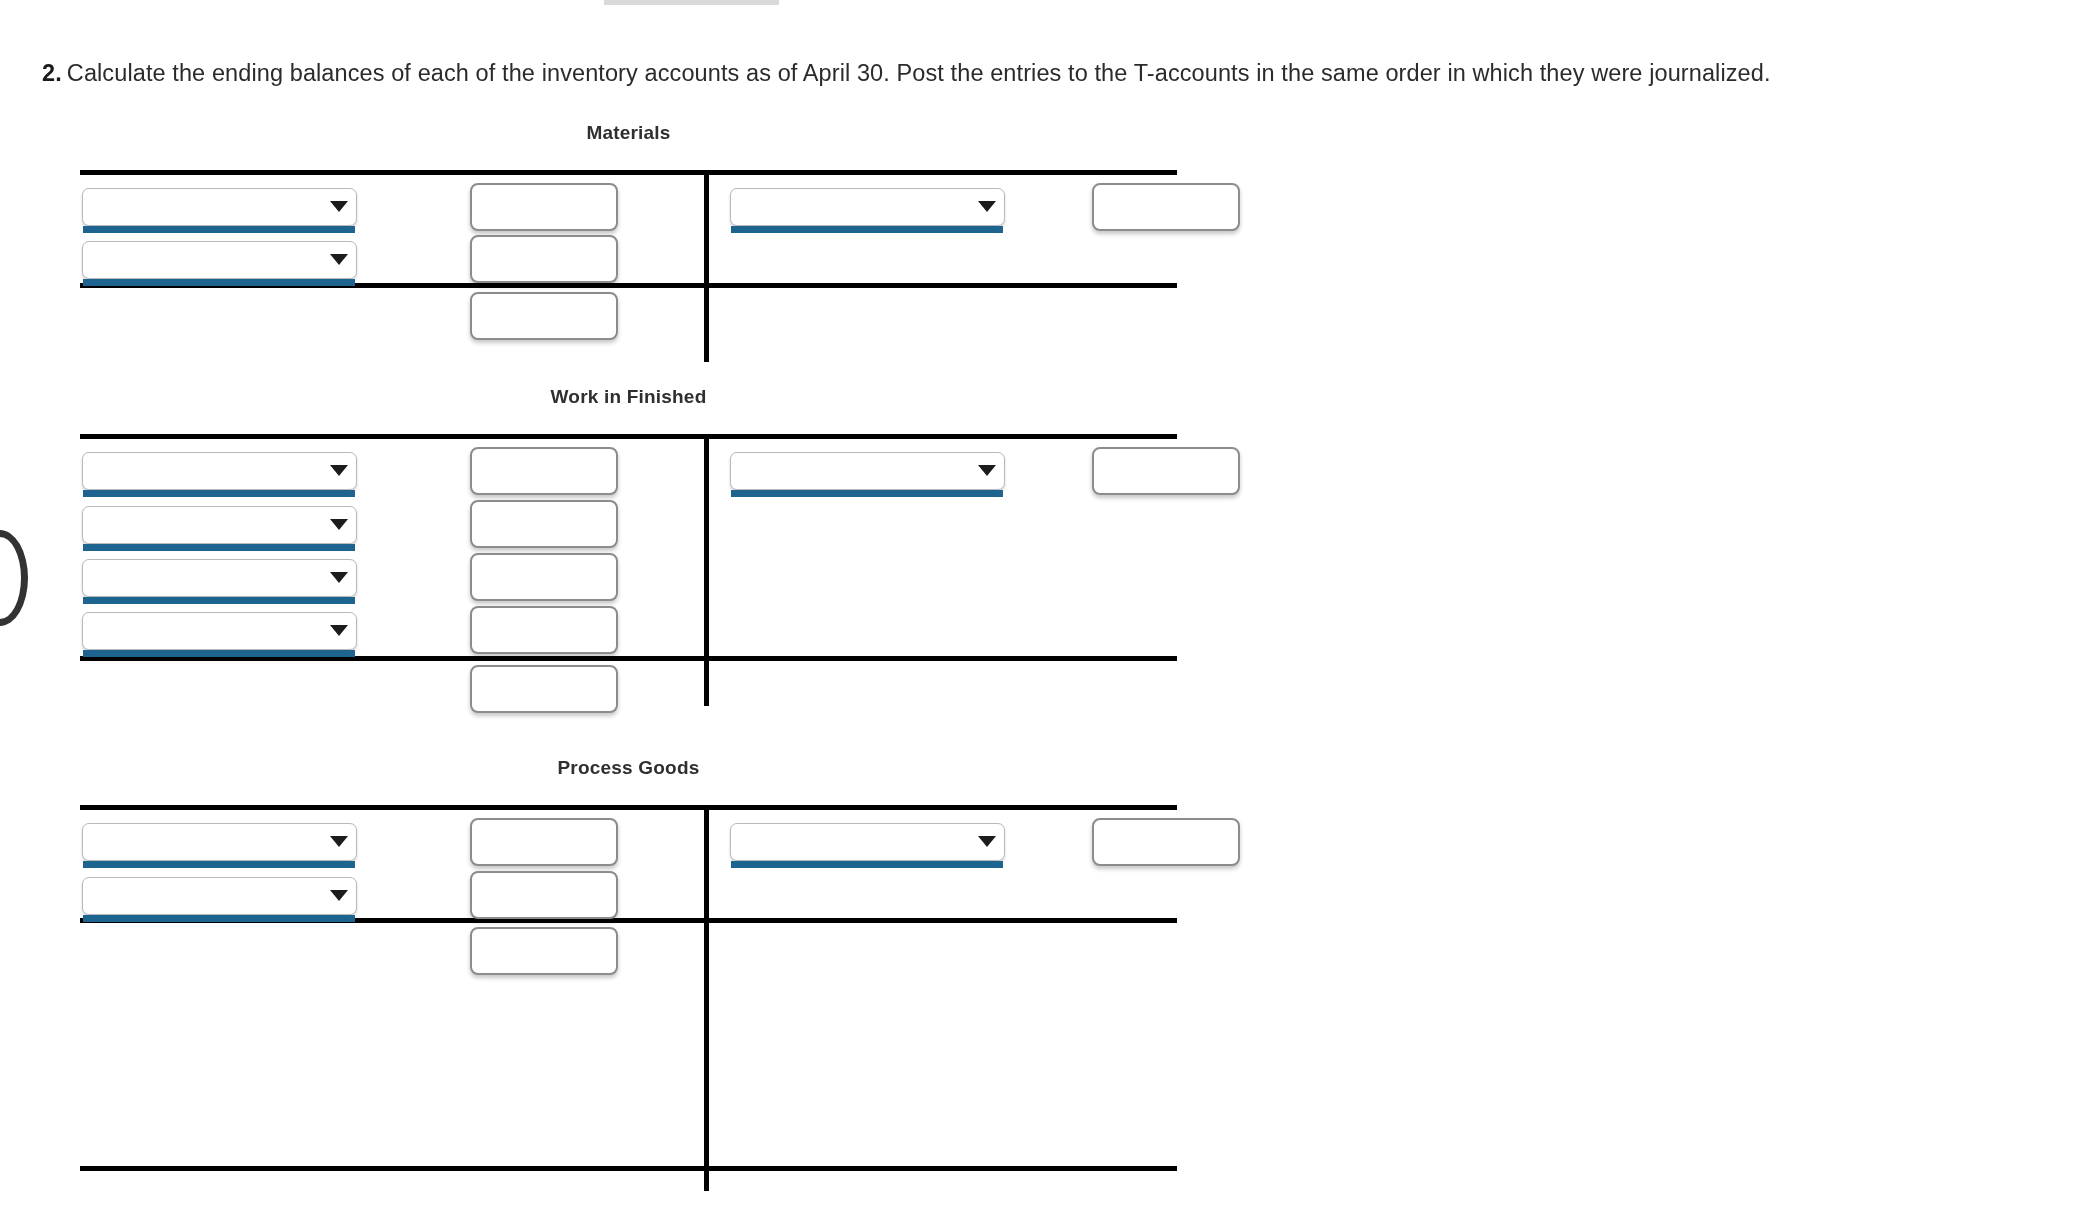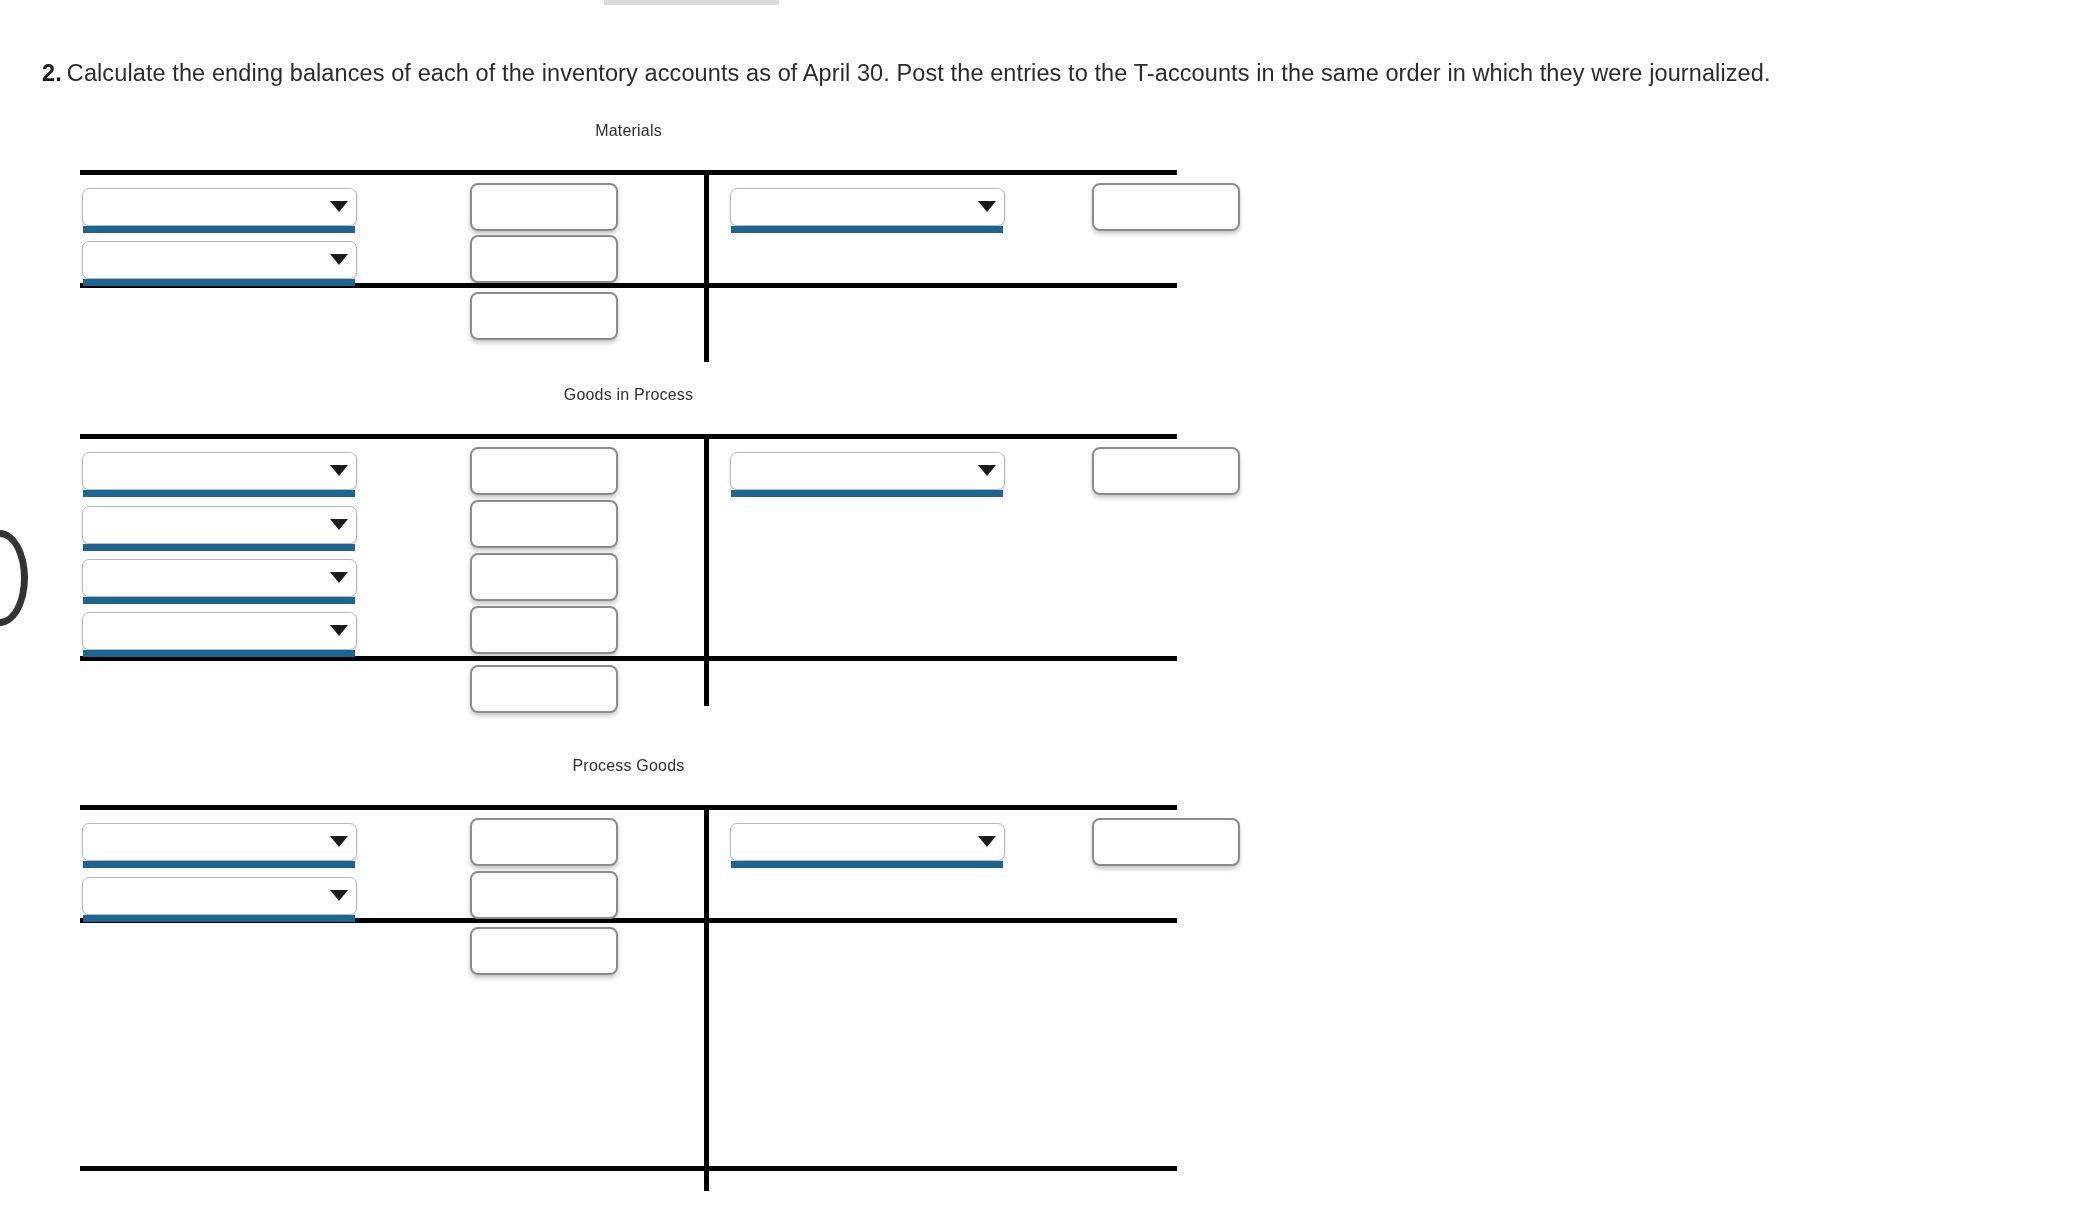--- a/index.html
+++ b/index.html
@@ -57,22 +57,22 @@
   .taccount {
     position: absolute;
     left: 80px;
     width: 1097px;
   }
   .ta-title {
     position: absolute;
     left: 0; top: 0;
     width: 1097px;
     text-align: center;
-    font-size: 16px;
-    font-weight: normal;
+    font-size: 19px;
+    font-weight: bold;
     color: #2f2f2f;
     letter-spacing: 0.2px;
   }
   .ta-body {
     position: absolute;
     left: 0;
     width: 1097px;
   }
   .rule-top {
     position: absolute;
@@ -197,21 +197,21 @@
         <div class="ddtext"></div>
         <div class="ddarrow"></div>
         <div class="ddunder"></div>
       </div>
 
       <div class="amtbox" style="left:1012px; top:13px;"></div>
     </div>
   </div>
 
   <div class="taccount" id="ta-wip" style="top:386px;">
-    <div class="ta-title">Goods in Process</div>
+    <div class="ta-title">Work in Finished</div>
 
     <div class="ta-body" style="top:48px;">
       <div class="rule-top"></div>
       <div class="divider" style="top:0px; height:272px;"></div>
       <div class="rule-total" style="top:222px;"></div>
 
       <div class="ddwrap" style="left:2px; top:18px;">
         <div class="ddbox"></div>
         <div class="ddtext"></div>
         <div class="ddarrow"></div>

